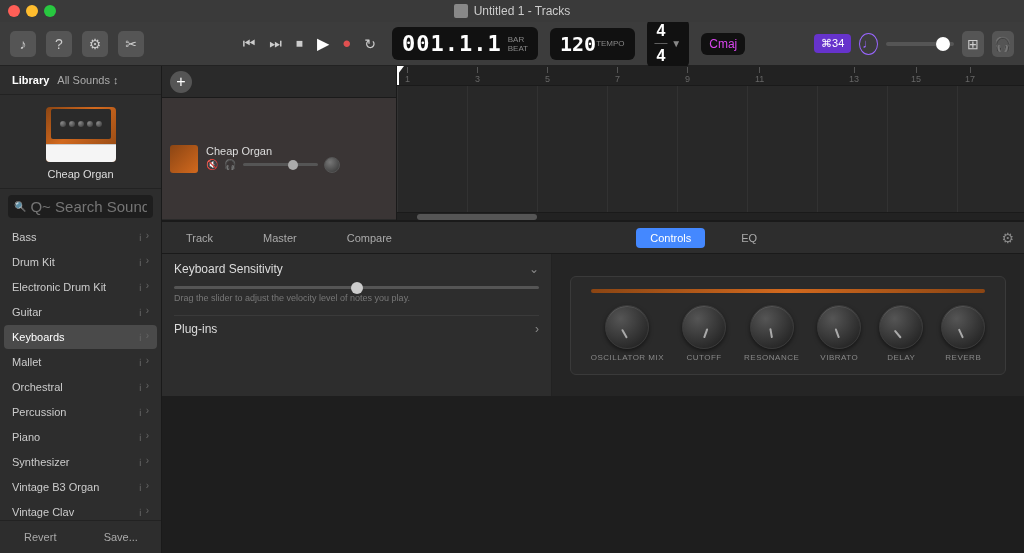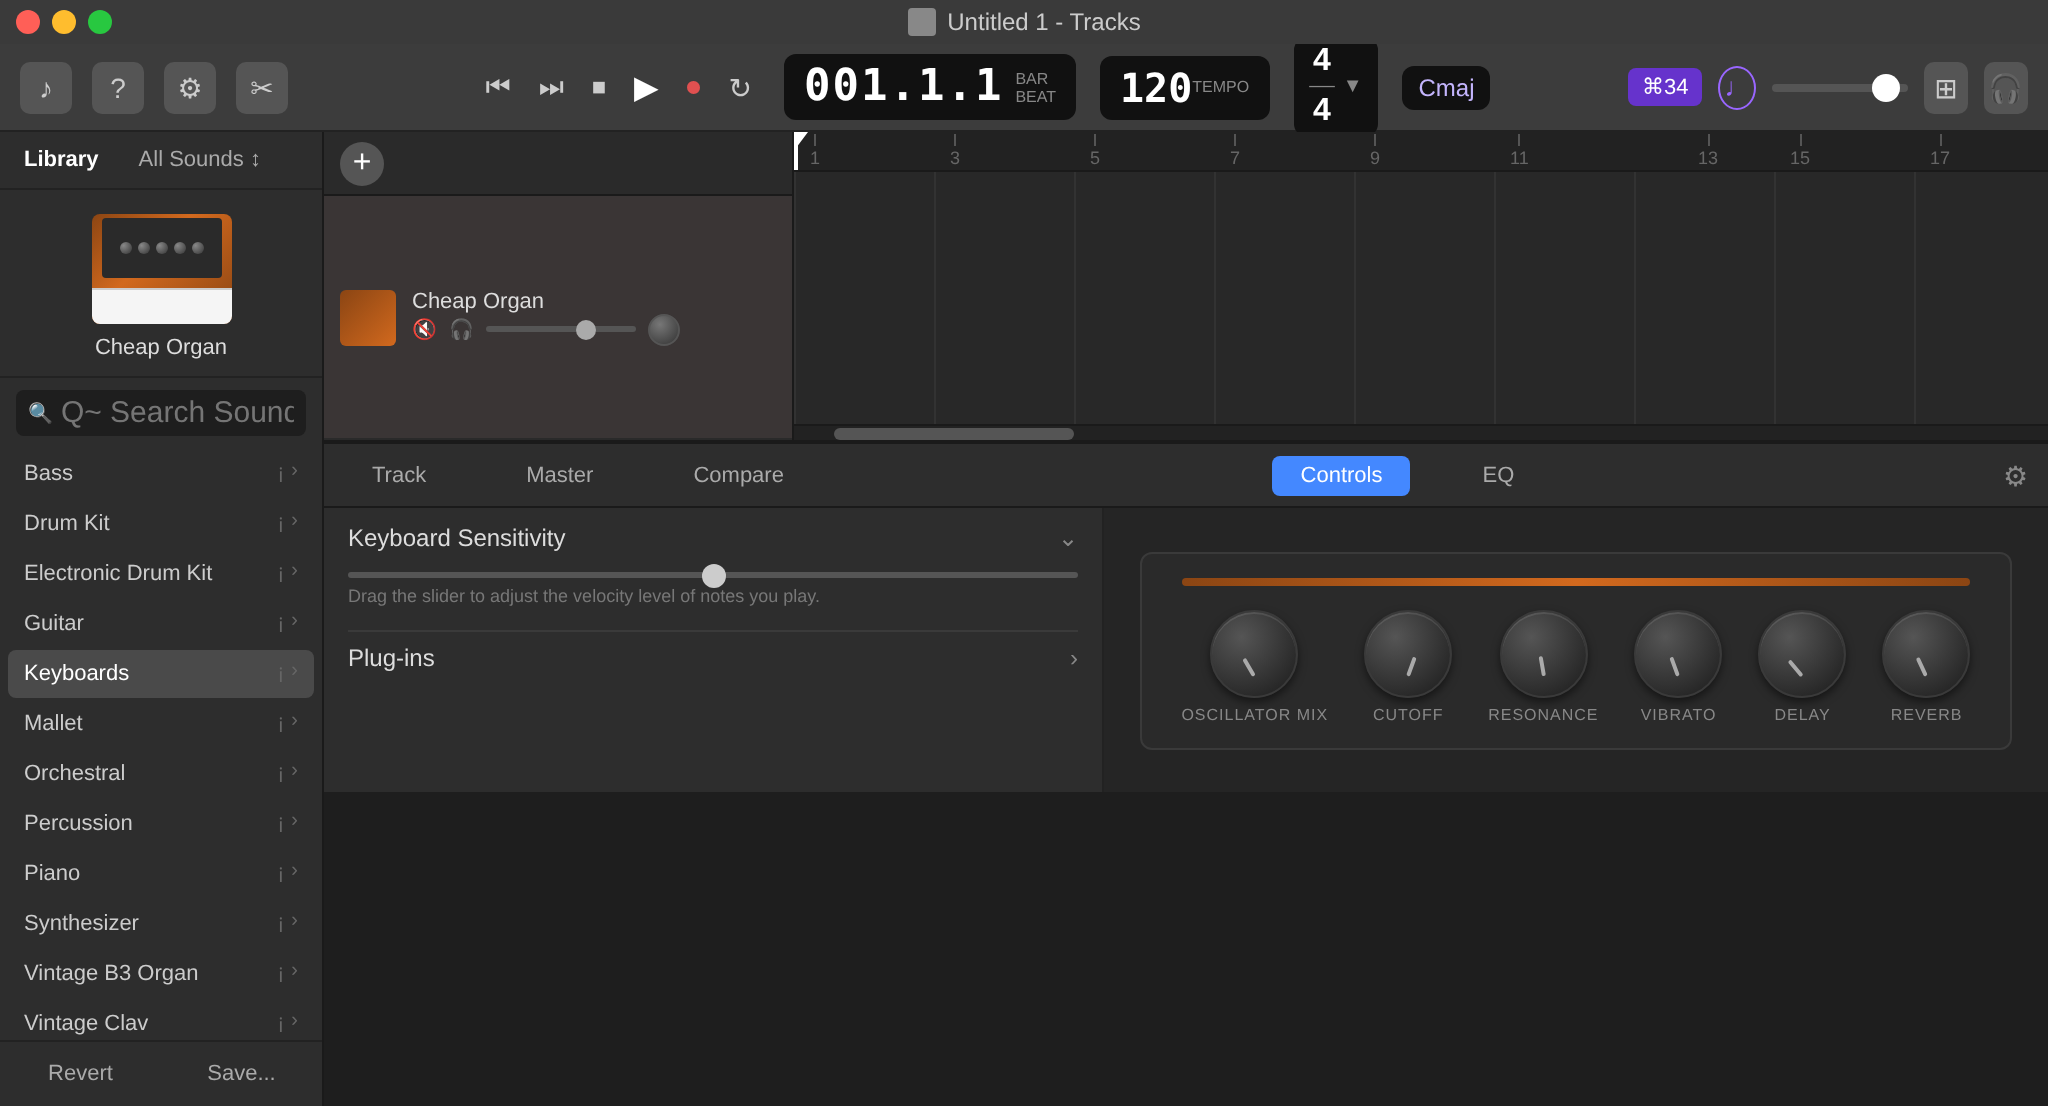--- a/index.html
+++ b/index.html
@@ -162,21 +162,21 @@
       line-height: 1;
       display: flex;
       flex-direction: column;
       align-items: center;
     }
     .key-display {
       background: #111;
       border-radius: 6px;
       padding: 4px 8px;
       font-size: 12px;
-      color: #c4b5fd;
+      color: #d946ef;
       cursor: pointer;
     }
     .toolbar-right {
       display: flex;
       align-items: center;
       gap: 8px;
       width: 200px;
       justify-content: flex-end;
     }
     .badge-btn {
@@ -230,21 +230,21 @@
       background: #2d2d2d;
       border-right: 1px solid #1a1a1a;
       display: flex;
       flex-direction: column;
       flex-shrink: 0;
     }
     .sidebar-header {
       display: flex;
       align-items: center;
       padding: 6px 8px;
-      gap: 16px;
+      gap: 4px;
       border-bottom: 1px solid #222;
     }
     .sidebar-tab {
       font-size: 11px;
       color: #aaa;
       cursor: pointer;
       padding: 2px 4px;
     }
     .sidebar-tab.active {
       color: #fff;
@@ -982,21 +982,21 @@
               <span>9</span>
             </div>
             <div class="ruler-mark" style="left: 358px;">
               <div class="ruler-line"></div>
               <span>11</span>
             </div>
             <div class="ruler-mark" style="left: 428px; margin-left: 24px;">
               <div class="ruler-line"></div>
               <span>13</span>
             </div>
-            <div class="ruler-mark" style="left: 498px;">
+            <div class="ruler-mark" style="left: 514px;">
               <div class="ruler-line"></div>
               <span>15</span>
             </div>
             <div class="ruler-mark" style="left: 568px; justify-content: flex-end;">
               <div class="ruler-line"></div>
               <span>17</span>
             </div>
           </div>
         <div class="track-lane">
           <div class="grid-lines" id="grid-lines">

